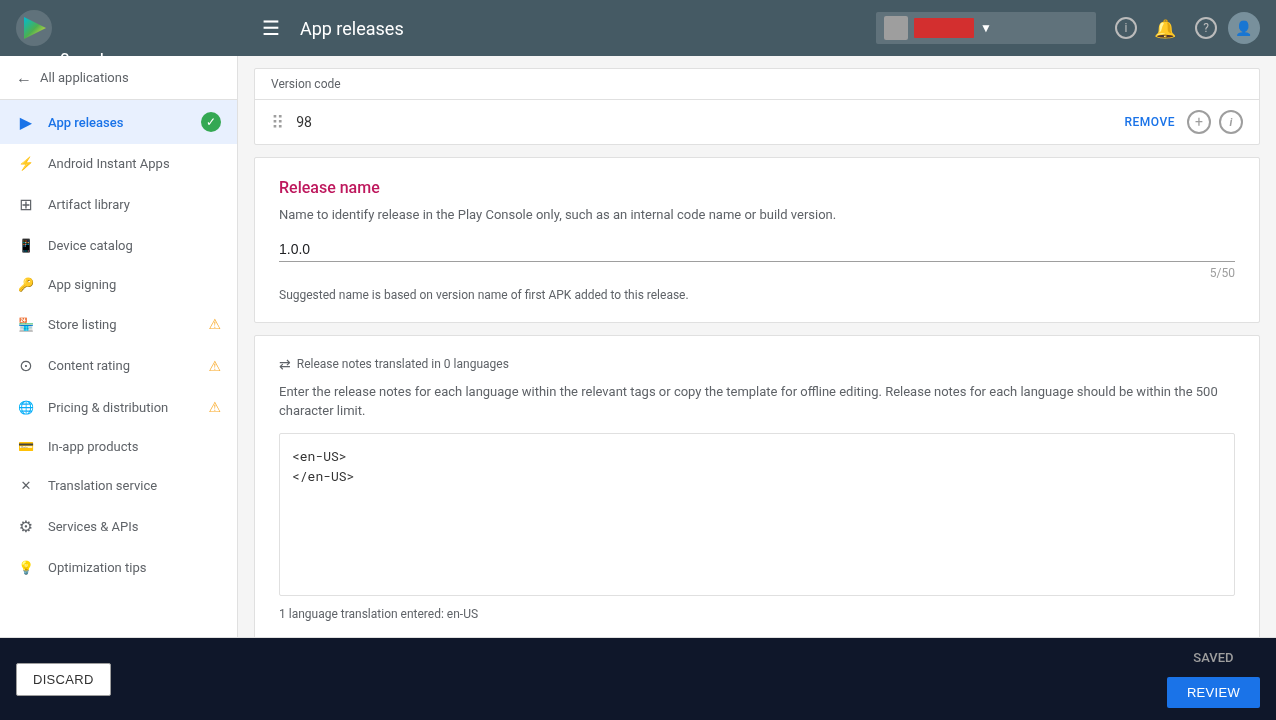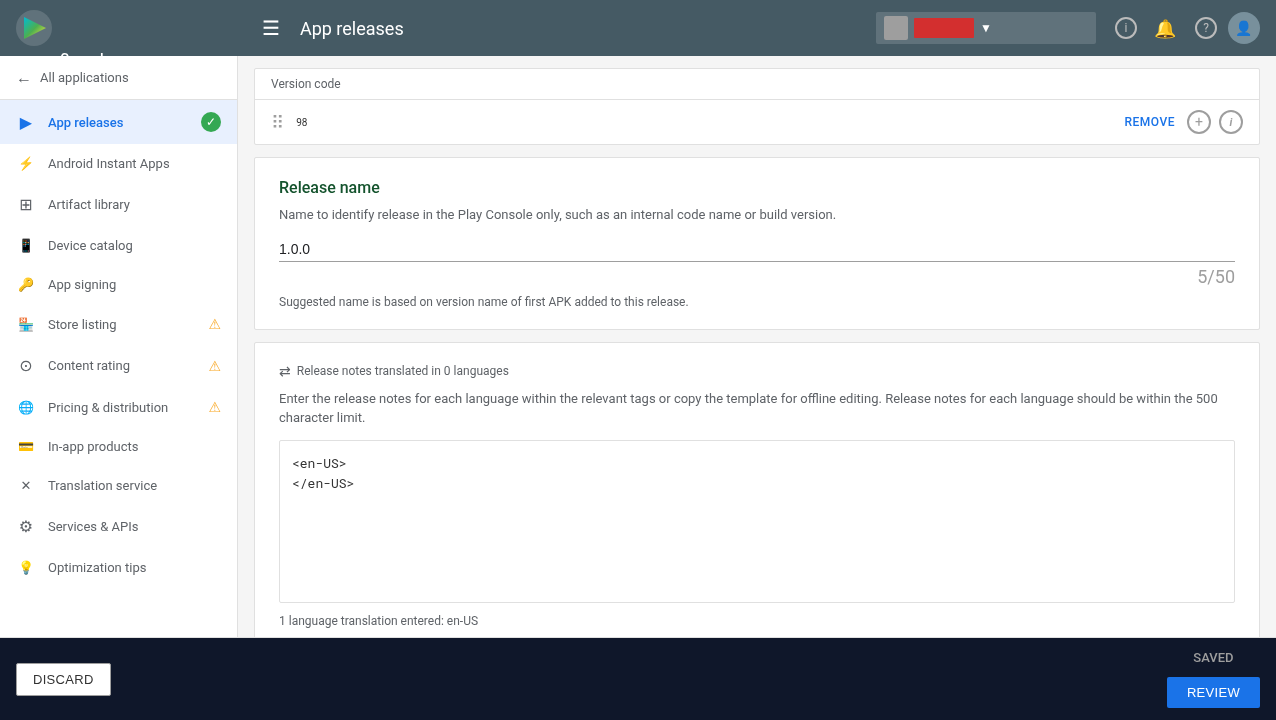--- a/index.html
+++ b/index.html
@@ -212,21 +212,21 @@
       padding: 10px 16px;
       gap: 12px;
     }
     .drag-handle {
       color: #9e9e9e;
       font-size: 18px;
       cursor: grab;
     }
     .version-number {
       flex: 1;
-      font-size: 10px;
+      font-size: 14px;
       color: #333;
     }
     .remove-btn {
       color: #1a73e8;
       font-size: 12px;
       font-weight: 500;
       cursor: pointer;
       letter-spacing: 0.5px;
     }
     .version-action-icons {
@@ -244,21 +244,21 @@
       justify-content: center;
       color: #9e9e9e;
       font-size: 14px;
       cursor: pointer;
     }
 
     
     .section-title {
       font-size: 16px;
       font-weight: 500;
-      color: #14532d;
+      color: #be185d;
       margin-bottom: 8px;
     }
     .section-desc {
       font-size: 13px;
       color: #5f6368;
       margin-bottom: 12px;
       line-height: 1.5;
     }
     .text-input-wrapper {
       border-bottom: 1px solid #9e9e9e;
@@ -269,21 +269,21 @@
       width: 100%;
       border: none;
       outline: none;
       font-size: 14px;
       padding: 4px 0;
       color: #202124;
       background: transparent;
     }
     .char-count {
       text-align: right;
-      font-size: 18px;
+      font-size: 12px;
       color: #9e9e9e;
       margin-top: 2px;
     }
     .suggested-text {
       font-size: 12px;
       color: #5f6368;
       margin-top: 8px;
     }
 
     

